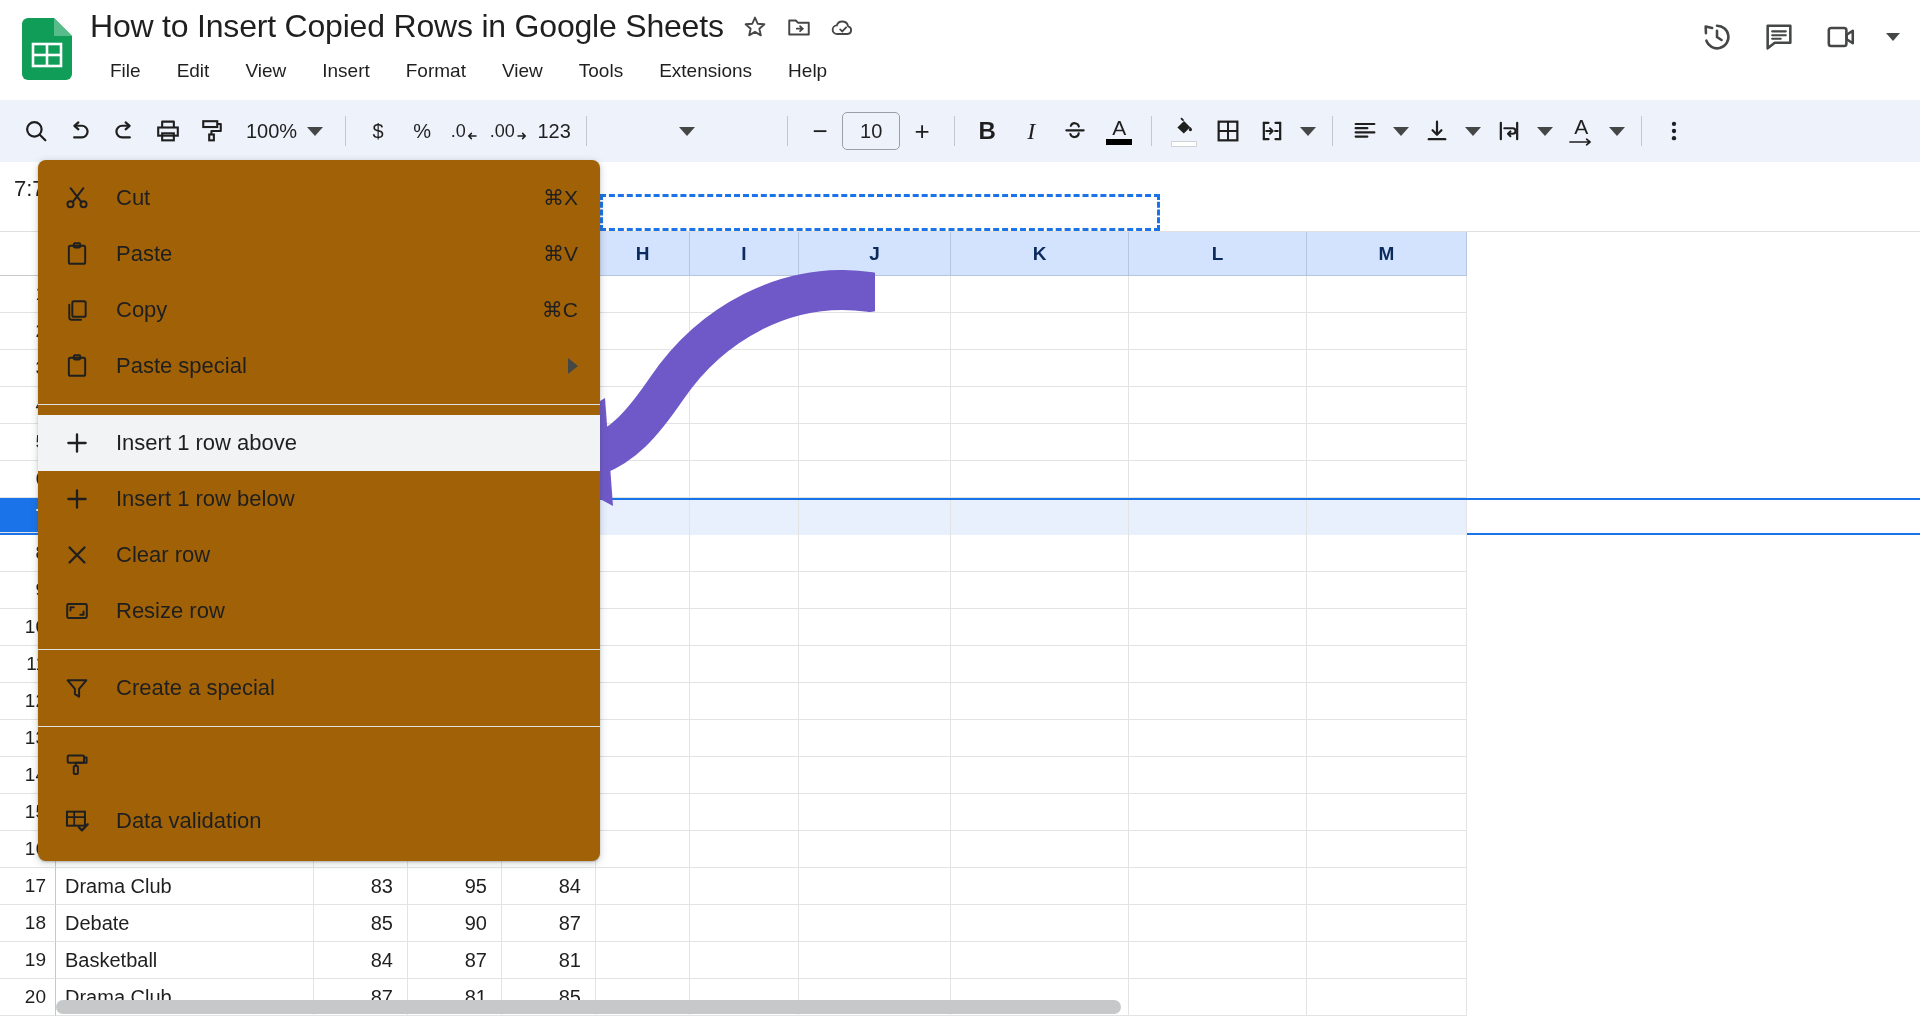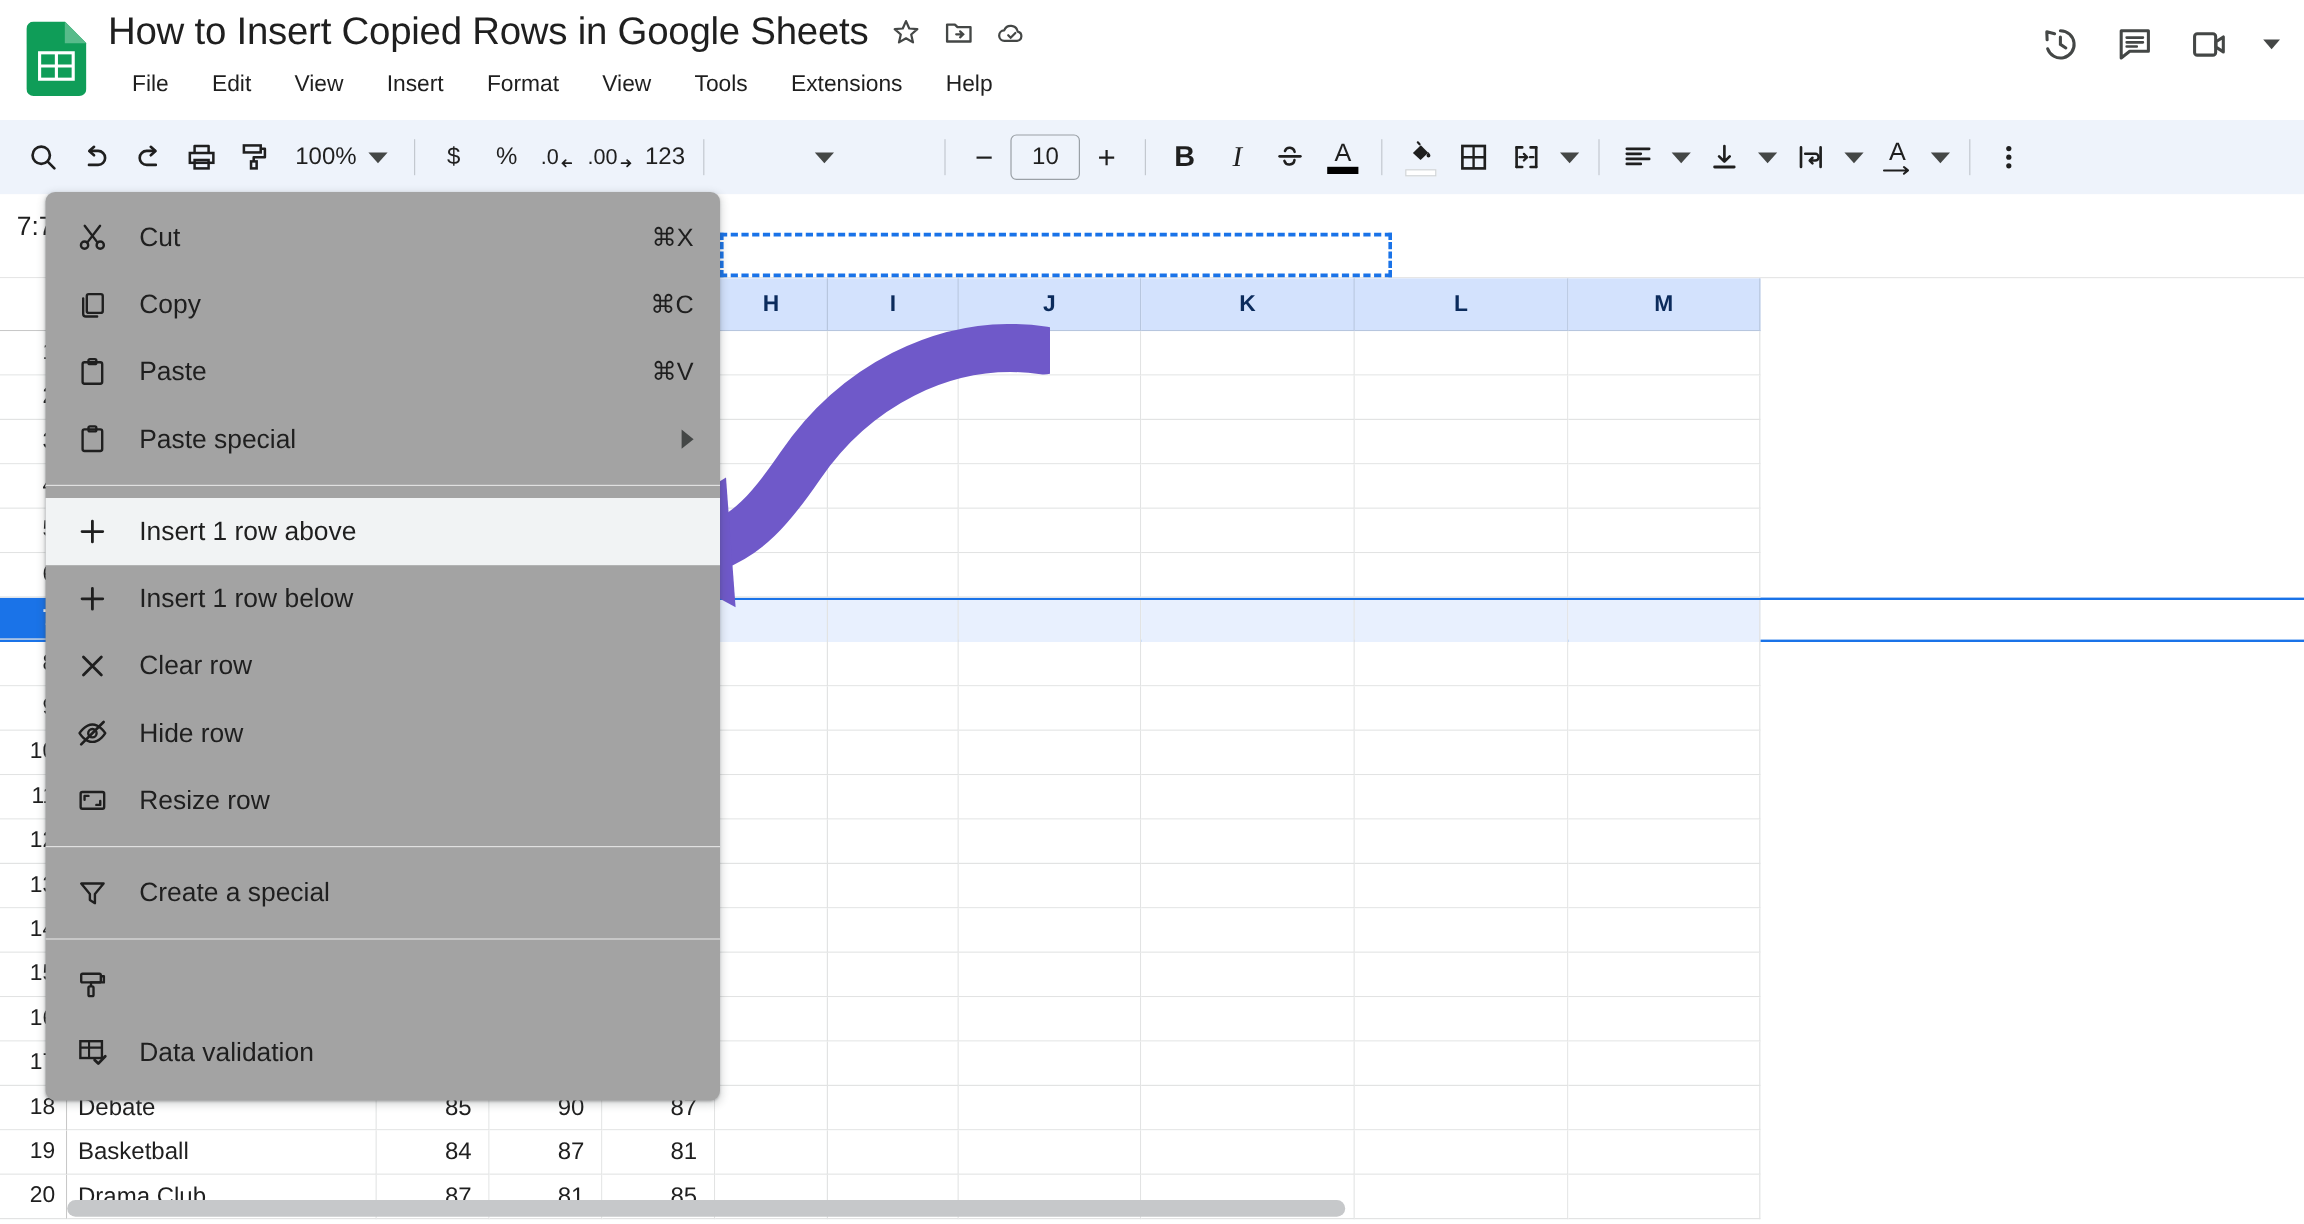--- a/index.html
+++ b/index.html
@@ -138,21 +138,21 @@
     position: absolute; bottom: 6px; left: 56px; width: 1850px; height: 14px;
     z-index: 12;
   }
   .hscroll-thumb {
     width: 1065px; height: 14px; background: #c6c8ca; border-radius: 7px; cursor: pointer;
   }
 
   
   .ctxmenu {
     position: absolute; left: 38px; top: 160px; width: 562px;
-    background: #a3a3a3; border-radius: 8px; z-index: 60;
+    background: #a16207; border-radius: 8px; z-index: 60;
     box-shadow: 0 2px 6px 2px rgba(60,64,67,.15), 0 1px 2px rgba(60,64,67,.3);
     padding: 10px 0 12px 0;
   }
   .ctx-item {
     height: 56px; display: flex; align-items: center; padding: 0 22px;
     cursor: pointer; position: relative;
   }
   .ctx-item.hl { background: #f1f3f4; }
   .ctx-ico {
     width: 34px; height: 34px; flex-shrink: 0; display: flex; align-items: center;
@@ -717,44 +717,44 @@
           <circle cx="17.6" cy="17.4" r="2.6" fill="none" stroke="#1f1f1f" stroke-width="1.7"></circle>
           <path d="M8.3 15.6L17.5 3.6M15.7 15.6L6.5 3.6" stroke="#1f1f1f" stroke-width="1.7" stroke-linecap="round"></path>
         </svg>
       </span>
       <span class="ctx-label">Cut</span>
       <span class="ctx-accel">⌘X</span>
     </div>
     <div class="ctx-item">
       <span class="ctx-ico">
         <svg width="28" height="28" viewBox="0 0 24 24">
+          <rect x="5" y="5" width="14" height="15.4" rx="1.4" fill="none" stroke="#1f1f1f" stroke-width="1.7"></rect>
+          <rect x="9.2" y="2.8" width="5.6" height="3.6" rx="1" fill="none" stroke="#1f1f1f" stroke-width="1.7"></rect>
+        </svg>
+      </span>
+      <span class="ctx-label">Paste</span>
+      <span class="ctx-accel">⌘V</span>
+    </div>
+    <div class="ctx-item">
+      <span class="ctx-ico">
+        <svg width="28" height="28" viewBox="0 0 24 24">
           <rect x="8" y="4.4" width="11.4" height="13.4" rx="1.4" fill="none" stroke="#1f1f1f" stroke-width="1.7"></rect>
           <path d="M5.4 7.4v11a2 2 0 0 0 2 2h8" fill="none" stroke="#1f1f1f" stroke-width="1.7" stroke-linecap="round"></path>
         </svg>
       </span>
       <span class="ctx-label">Copy</span>
       <span class="ctx-accel">⌘C</span>
     </div>
     <div class="ctx-item">
       <span class="ctx-ico">
         <svg width="28" height="28" viewBox="0 0 24 24">
           <rect x="5" y="5" width="14" height="15.4" rx="1.4" fill="none" stroke="#1f1f1f" stroke-width="1.7"></rect>
           <rect x="9.2" y="2.8" width="5.6" height="3.6" rx="1" fill="none" stroke="#1f1f1f" stroke-width="1.7"></rect>
         </svg>
       </span>
-      <span class="ctx-label">Paste</span>
-      <span class="ctx-accel">⌘V</span>
-    </div>
-    <div class="ctx-item">
-      <span class="ctx-ico">
-        <svg width="28" height="28" viewBox="0 0 24 24">
-          <rect x="5" y="5" width="14" height="15.4" rx="1.4" fill="none" stroke="#1f1f1f" stroke-width="1.7"></rect>
-          <rect x="9.2" y="2.8" width="5.6" height="3.6" rx="1" fill="none" stroke="#1f1f1f" stroke-width="1.7"></rect>
-        </svg>
-      </span>
       <span class="ctx-label">Paste special</span>
       <span class="ctx-sub"></span>
     </div>
     <div class="ctx-div"></div>
     <div class="ctx-item hl">
       <span class="ctx-ico">
         <svg width="28" height="28" viewBox="0 0 24 24">
           <path d="M12 4.6v14.8M4.6 12h14.8" stroke="#1f1f1f" stroke-width="2" stroke-linecap="round"></path>
         </svg>
       </span>
@@ -768,30 +768,20 @@
       </span>
       <span class="ctx-label">Insert 1 row below</span>
     </div>
     <div class="ctx-item">
       <span class="ctx-ico">
         <svg width="28" height="28" viewBox="0 0 24 24">
           <path d="M5.6 5.6l12.8 12.8M18.4 5.6L5.6 18.4" stroke="#1f1f1f" stroke-width="2" stroke-linecap="round"></path>
         </svg>
       </span>
       <span class="ctx-label">Clear row</span>
-    </div>
-    <div class="ctx-item">
-      <span class="ctx-ico">
-        <svg width="28" height="28" viewBox="0 0 24 24">
-          <path d="M2.8 12S6.6 5.8 12 5.8 21.2 12 21.2 12 17.4 18.2 12 18.2 2.8 12 2.8 12z" fill="none" stroke="#1f1f1f" stroke-width="1.7" stroke-linejoin="round"></path>
-          <circle cx="12" cy="12" r="3" fill="none" stroke="#1f1f1f" stroke-width="1.7"></circle>
-          <path d="M4 20L20 4" stroke="#1f1f1f" stroke-width="1.9" stroke-linecap="round"></path>
-        </svg>
-      </span>
-      <span class="ctx-label">Hide row</span>
     </div>
     <div class="ctx-item">
       <span class="ctx-ico">
         <svg width="28" height="28" viewBox="0 0 24 24">
           <rect x="3.6" y="6" width="16.8" height="12" rx="1.2" fill="none" stroke="#1f1f1f" stroke-width="1.7"></rect>
           <path d="M6.4 11.6V8.8h2.8M17.6 12.4v2.8h-2.8" fill="none" stroke="#1f1f1f" stroke-width="1.7" stroke-linecap="round" stroke-linejoin="round"></path>
         </svg>
       </span>
       <span class="ctx-label">Resize row</span>
     </div>

